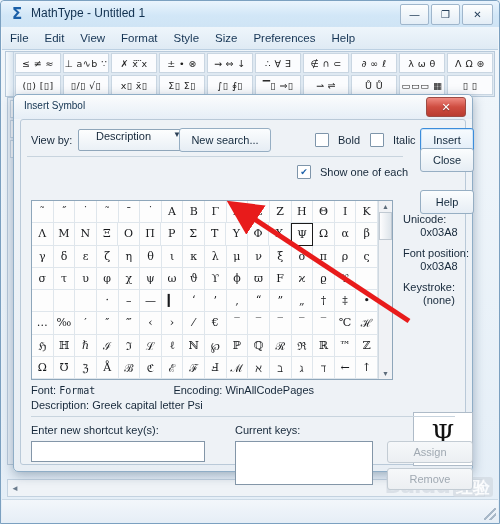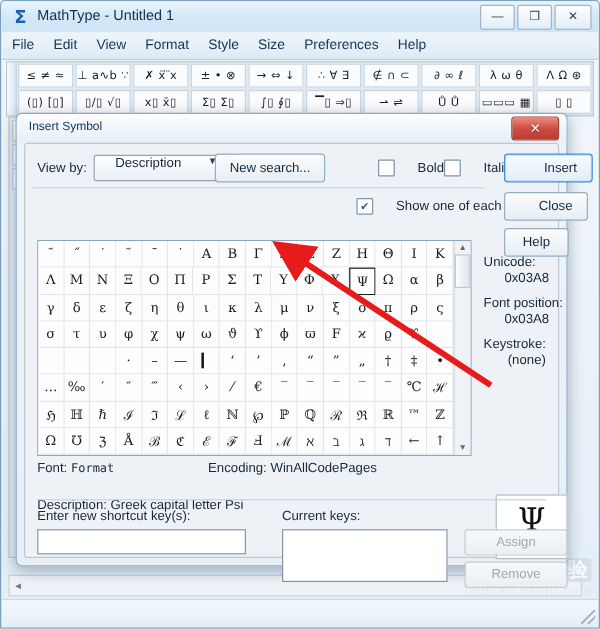--- a/index.html
+++ b/index.html
@@ -104,21 +104,21 @@
 
   .btn{position:absolute;border:1px solid #96aec3;border-radius:3px;
     background:linear-gradient(#fbfdfe,#e6edf4);
     display:flex;align-items:center;justify-content:center;
     font-size:11px;color:#13293d;}
   .btn.primary{border:1px solid #3c8ddb;box-shadow:0 0 0 1px #cfe4f7 inset;
     background:linear-gradient(#f7fbfe,#e2edf8);}
   .btn.disabled{color:#a0a9b2;border-color:#c3ccd4;
     background:linear-gradient(#f6f8fa,#eceff2);}
 
-  .chk{position:absolute;display:flex;align-items:center;gap:19px;font-size:11px;color:#16283a;}
+  .chk{position:absolute;display:flex;align-items:center;gap:9px;font-size:11px;color:#16283a;}
   .chk .box{width:12px;height:12px;border:1px solid #7e95aa;background:#fff;border-radius:1px;
     display:flex;align-items:center;justify-content:center;font-size:9px;color:#1a5fa8;
     line-height:1;}
 
   .divider{position:absolute;height:1px;background:#c8d4de;}
 
   
   .grid-wrap{position:absolute;left:10px;top:80px;width:360px;height:178px;
     border:1px solid #8ea6ba;background:#fff;display:flex;}
   .grid{flex:1;display:flex;flex-direction:column;}
@@ -222,21 +222,20 @@
 
     <div class="hscroll">
       <div class="arrow">◄</div>
     </div>
 
     <div class="statusbar"></div>
     <div class="resize-grip"></div>
 
     <div class="watermark">
       <div class="wm1"><span>Baidu</span><span class="cn">经验</span></div>
-      <div class="wm2">jingyan.baidu.com</div>
     </div>
 
     <div class="dialog">
       <div class="dlg-title">
         <div class="dlg-title-text">Insert Symbol</div>
         <div class="dlg-close">✕</div>
       </div>
 
       <div class="dlg-body">
 
@@ -248,29 +247,29 @@
         <div class="btn" style="left:158px;top:8px;width:90px;height:22px;">New search...</div>
 
         <div class="chk" style="left:294px;top:13px;">
           <span class="box"></span>
           <span>Bold</span>
         </div>
         <div class="chk" style="left:349px;top:13px;">
           <span class="box"></span>
           <span>Italic</span>
         </div>
-        <div class="btn primary" style="left:399px;top:8px;width:52px;height:22px;padding-left:20px;">Insert</div>
+        <div class="btn primary" style="left:399px;top:8px;width:52px;height:22px;">Insert</div>
 
         <div class="divider" style="left:6px;top:36px;width:376px;"></div>
 
         <div class="chk" style="left:276px;top:45px;">
           <span class="box">✔</span>
           <span>Show one of each</span>
         </div>
-        <div class="btn" style="left:399px;top:40px;width:52px;height:22px;padding-left:16px;">Close</div>
+        <div class="btn" style="left:399px;top:28px;width:52px;height:22px;">Close</div>
         <div class="btn" style="left:399px;top:70px;width:52px;height:22px;">Help</div>
 
         <div class="grid-wrap">
           <div class="grid" id="sym-grid">
               <div class="grow">
                 <div class="gcell">˜</div>
                 <div class="gcell">˝</div>
                 <div class="gcell">˙</div>
                 <div class="gcell">˜</div>
                 <div class="gcell">¯</div>
@@ -438,21 +437,21 @@
         </div>
 
         <div class="meta">
           <div>
             <span>Font:</span>
             <span class="mono">Format</span>
             <span style="display:inline-block;width:72px;"></span>
             <span>Encoding:</span>
             <span>WinAllCodePages</span>
           </div>
-          <div style="margin-top:19px;">
+          <div style="margin-top:3px;">
             <span>Description:</span>
             <span>Greek capital letter Psi</span>
           </div>
         </div>
 
         <div class="divider" style="left:10px;top:296px;right:10px;"></div>
 
         <div class="shortcut">
           <div class="lbl" style="position:absolute;left:0;top:0;">Enter new shortcut key(s):</div>
           <div class="inp" style="left:0;top:17px;width:172px;height:19px;"></div>

